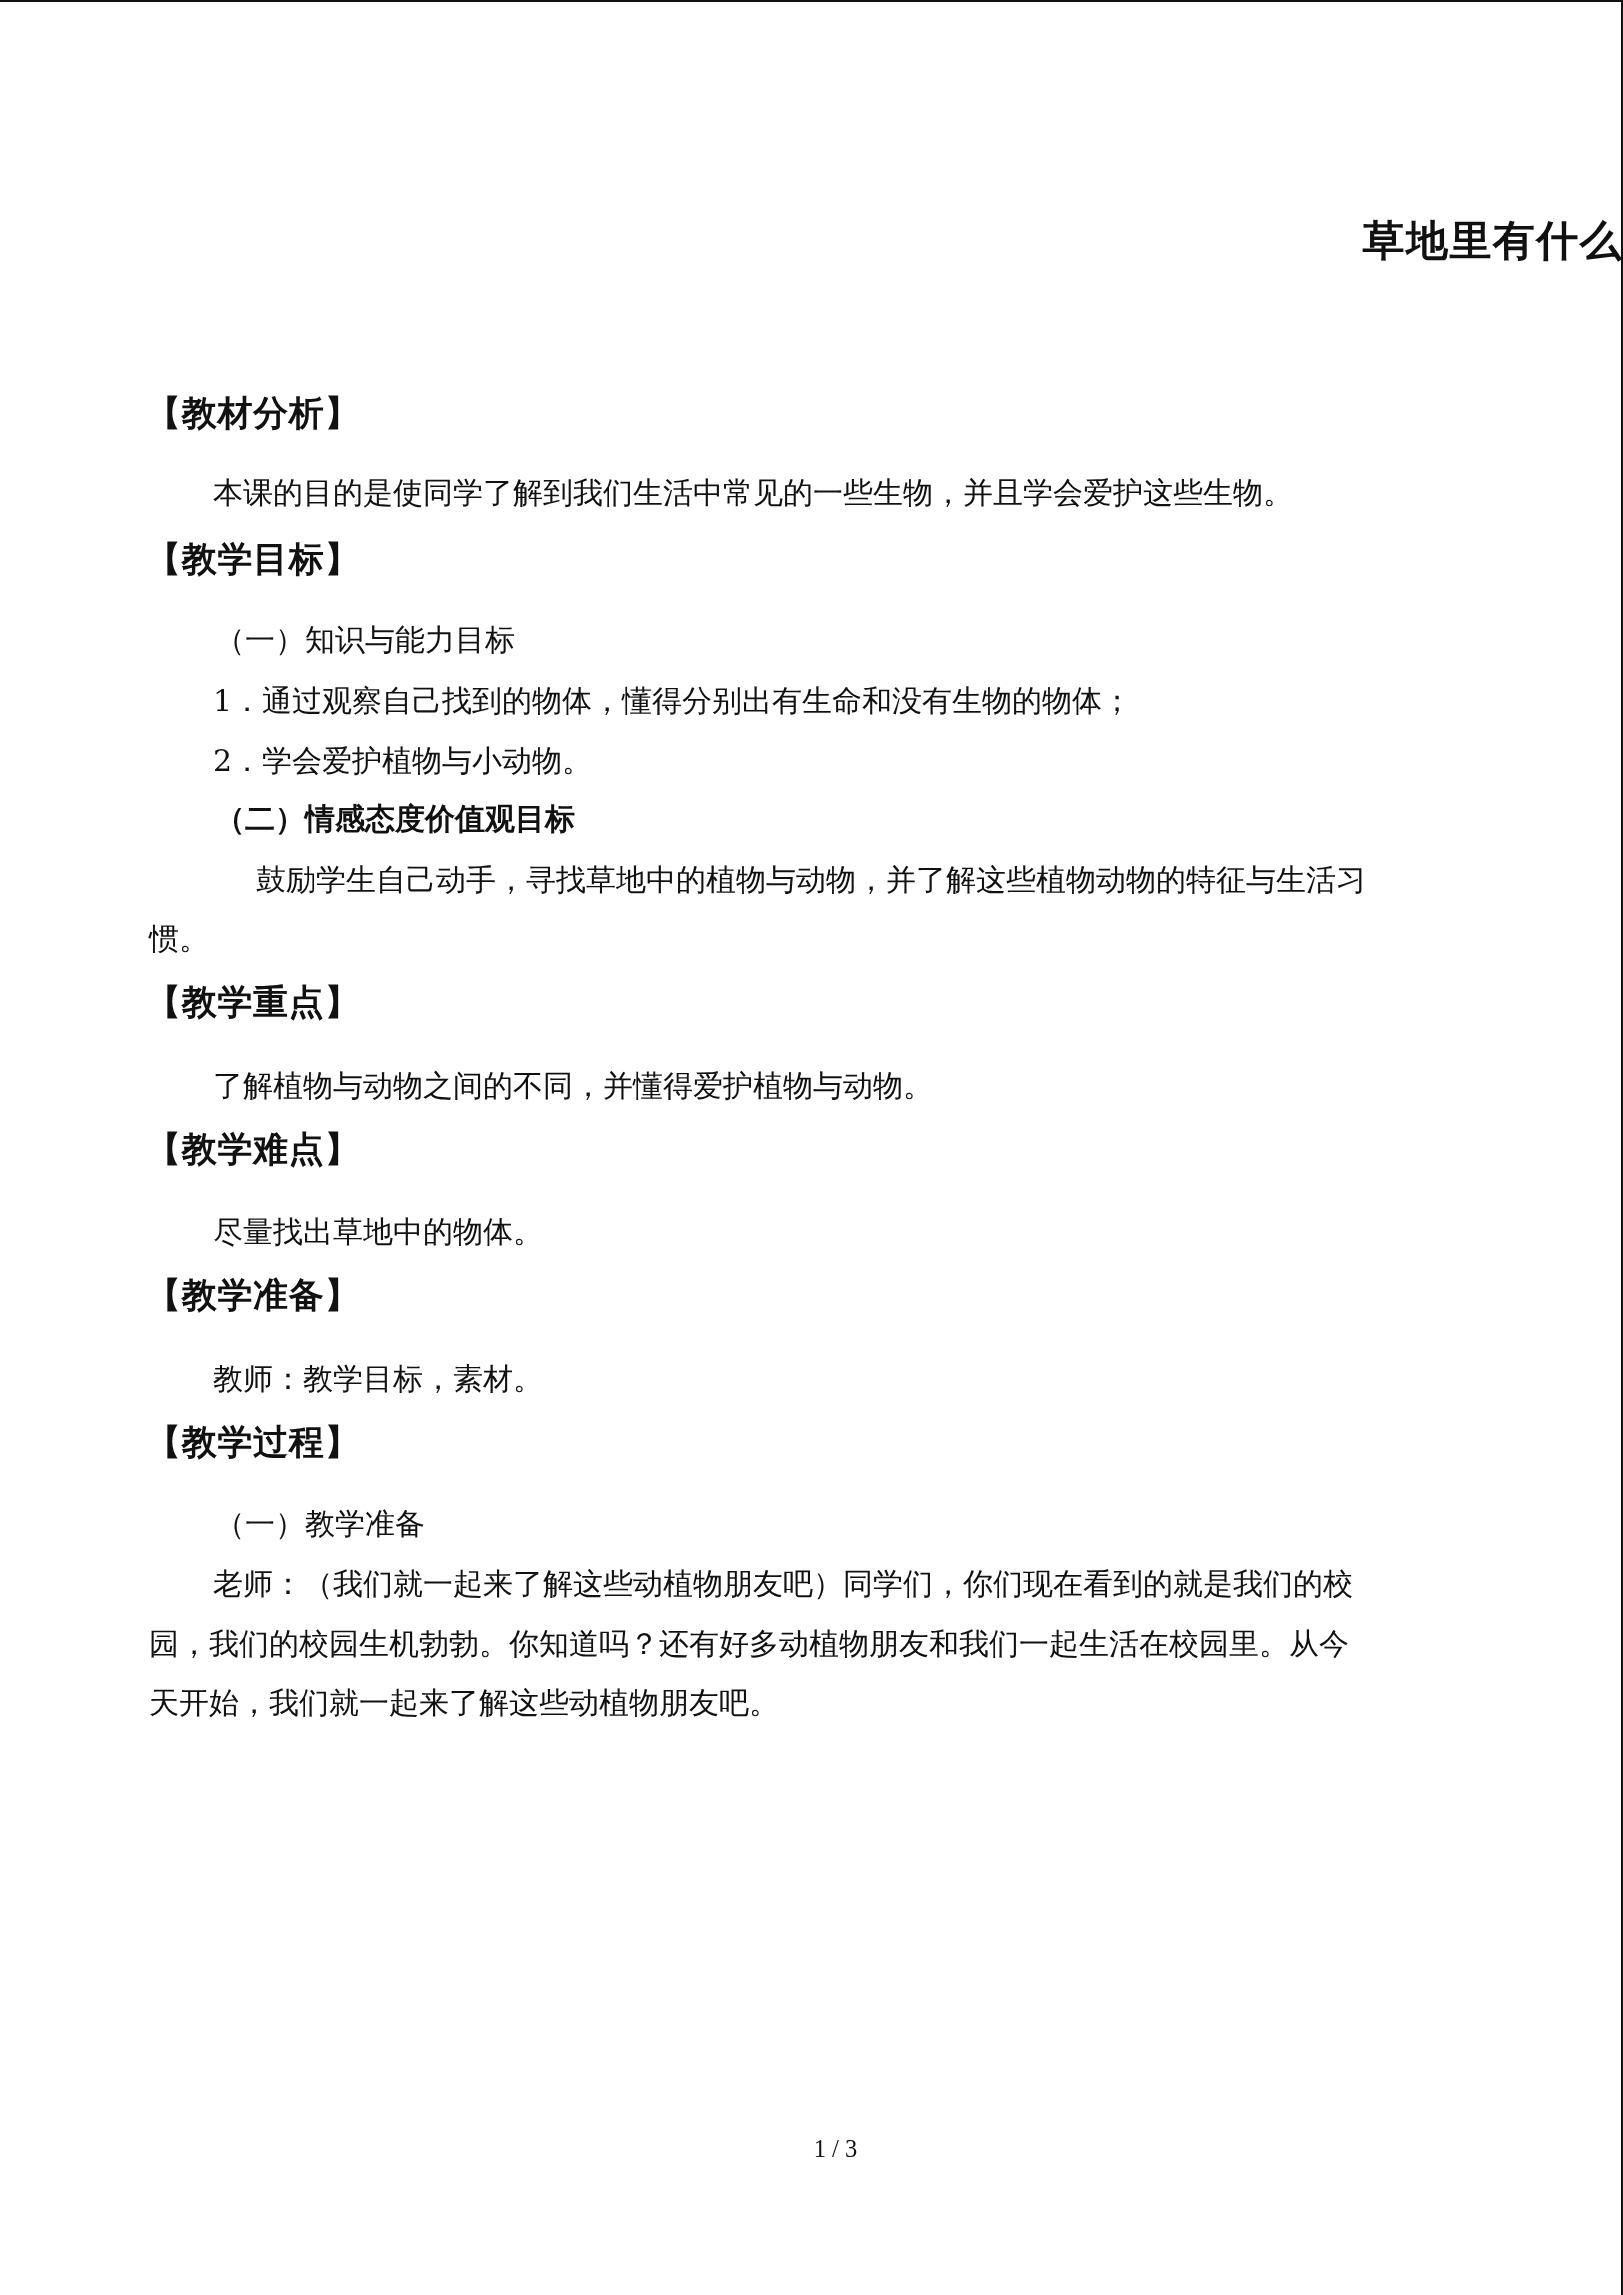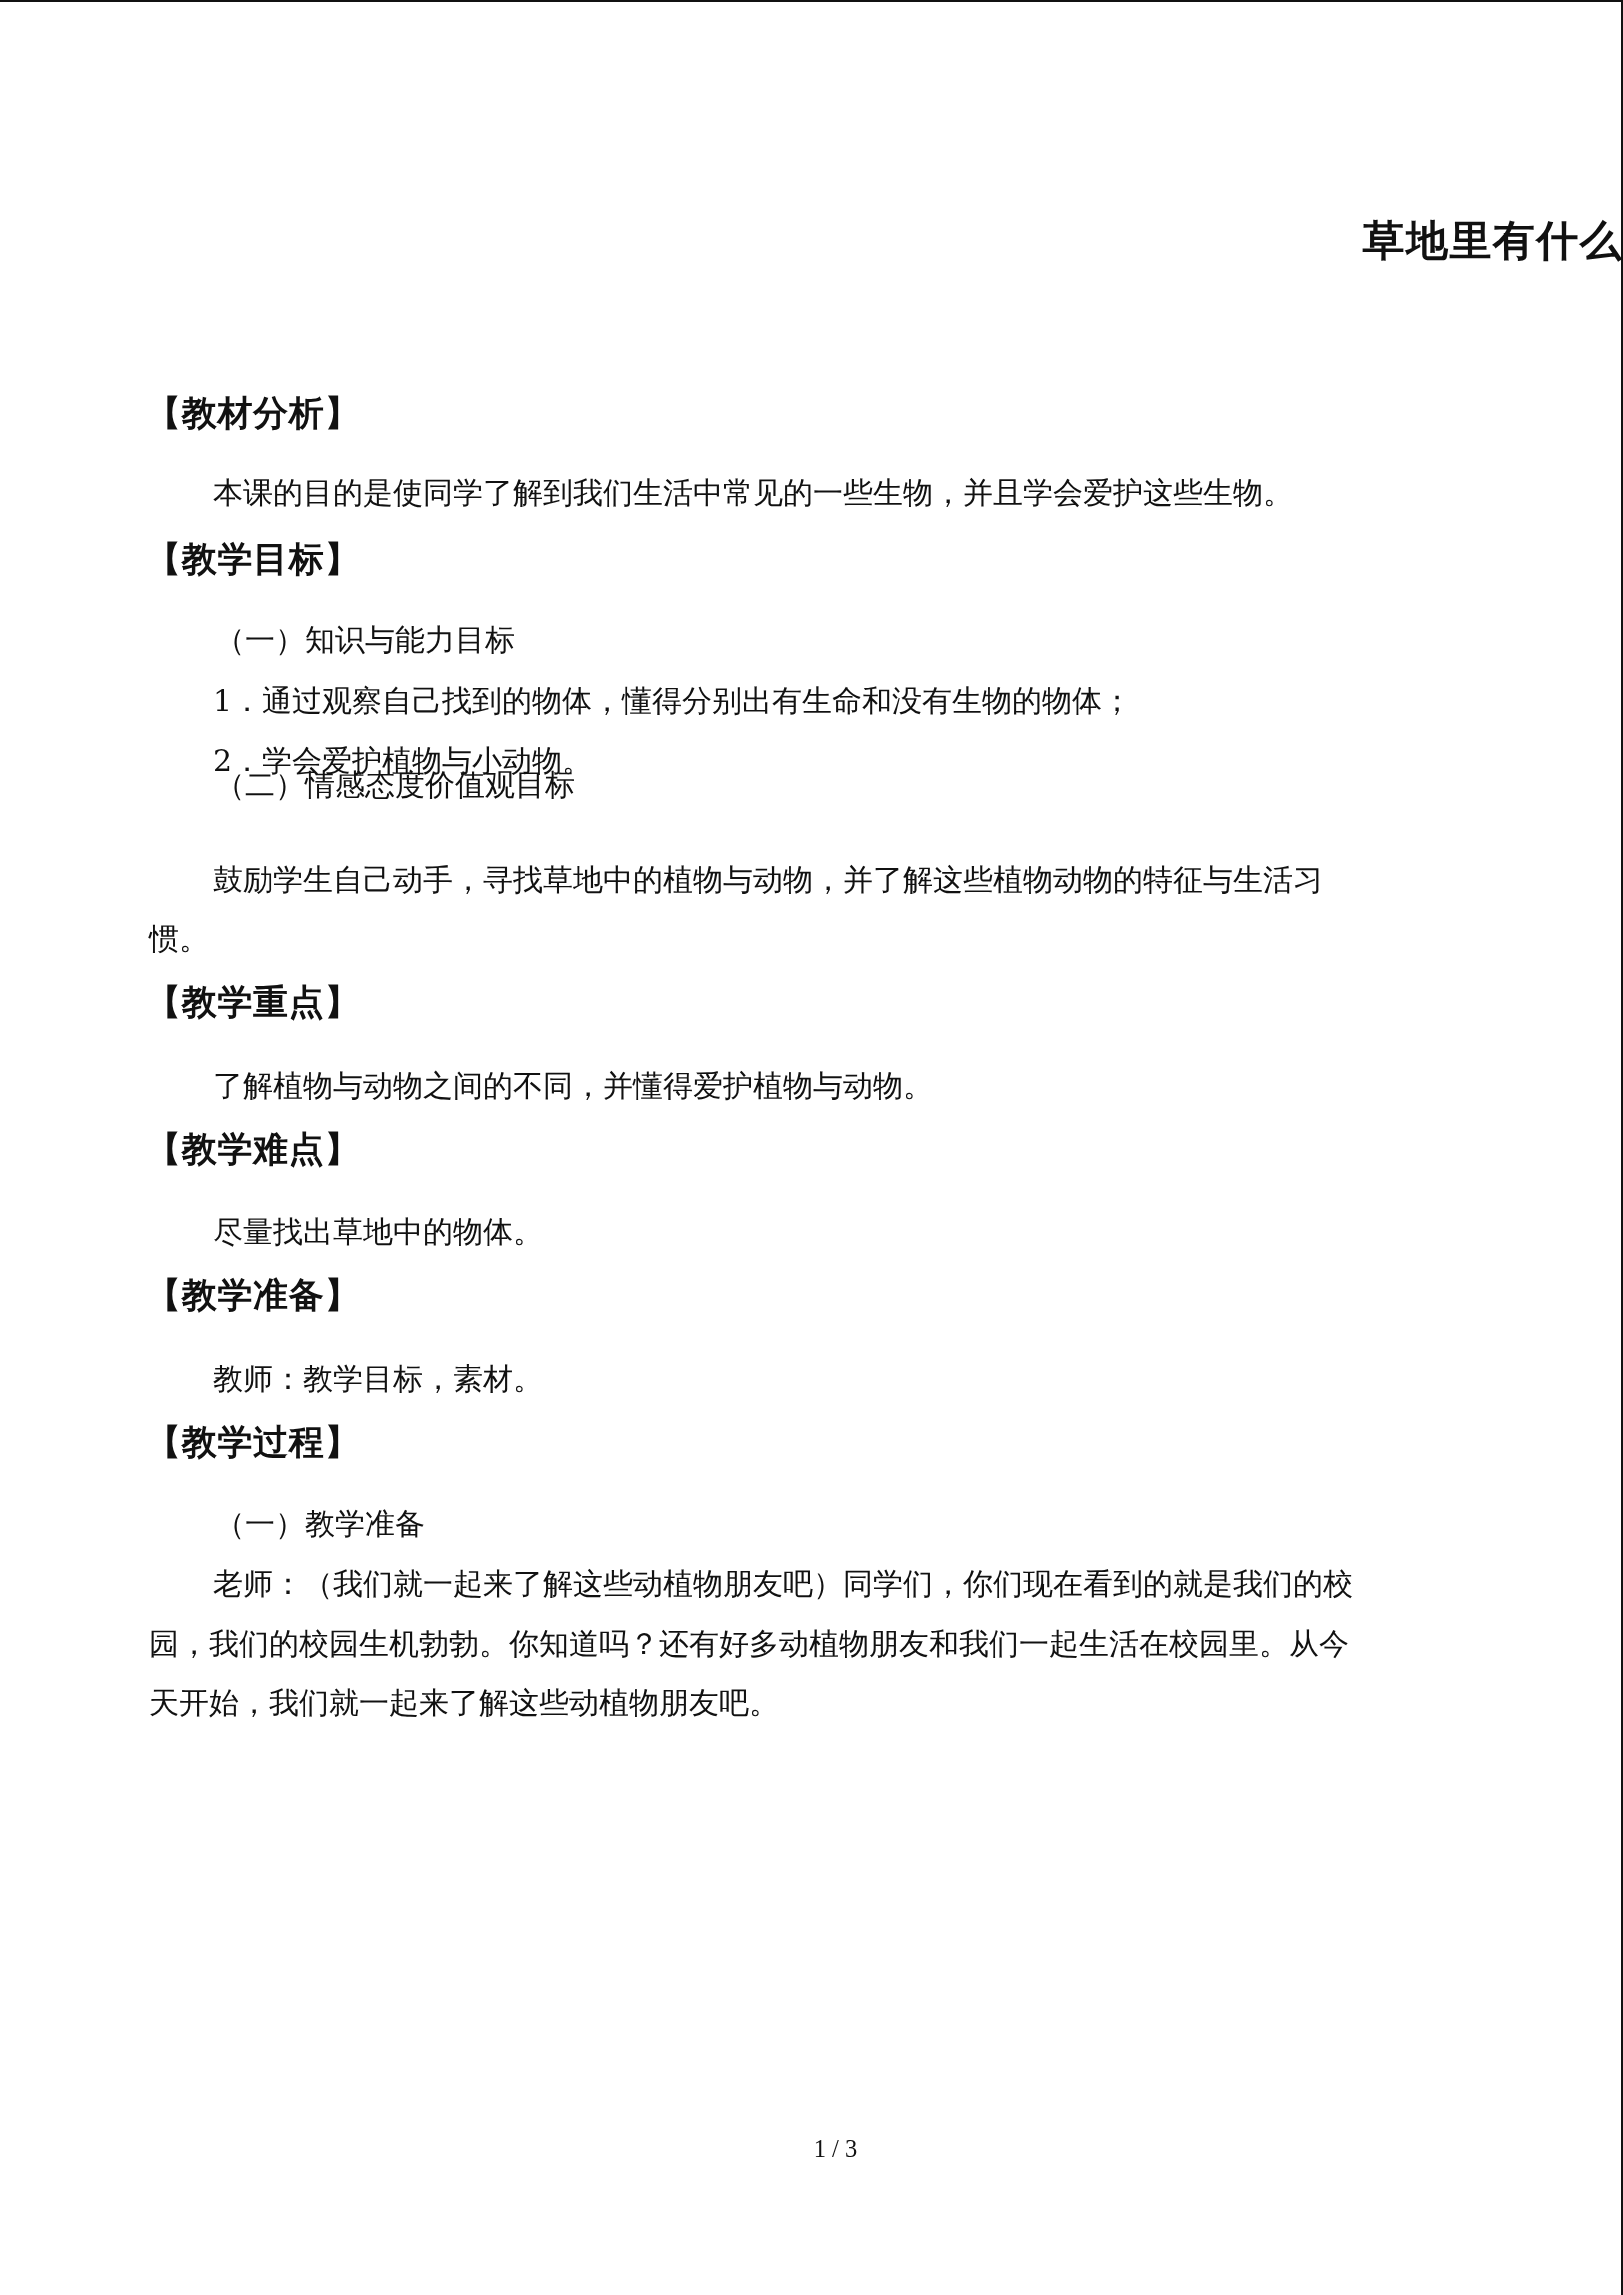--- a/index.html
+++ b/index.html
@@ -48,22 +48,22 @@
 
 <div class="title">草地里有什么</div>
 
 <div class="heading" style="top:389px;">【教材分析】</div>
 <div class="line indent2" style="top:472px;">本课的目的是使同学了解到我们生活中常见的一些生物，并且学会爱护这些生物。</div>
 
 <div class="heading" style="top:535px;">【教学目标】</div>
 <div class="line indent1" style="top:619px;">（一）知识与能力目标</div>
 <div class="line num" style="top:680px;">1．通过观察自己找到的物体，懂得分别出有生命和没有生物的物体；</div>
 <div class="line num" style="top:740px;">2．学会爱护植物与小动物。</div>
-<div class="line indent1" style="top:764px;">（二）情感态度价值观目标</div>
-<div class="line indent2" style="top:859px;">鼓励学生自己动手，寻找草地中的植物与动物，并了解这些植物动物的特征与生活习</div>
+<div class="line indent1" style="top:798px;font-weight:bold;">（二）情感态度价值观目标</div>
+<div class="line indent2" style="top:859px;margin-left:43px;">鼓励学生自己动手，寻找草地中的植物与动物，并了解这些植物动物的特征与生活习</div>
 <div class="line flush" style="top:918px;">惯。</div>
 
 <div class="heading" style="top:978px;">【教学重点】</div>
 <div class="line indent2" style="top:1065px;">了解植物与动物之间的不同，并懂得爱护植物与动物。</div>
 
 <div class="heading" style="top:1125px;">【教学难点】</div>
 <div class="line indent2" style="top:1211px;">尽量找出草地中的物体。</div>
 
 <div class="heading" style="top:1271px;">【教学准备】</div>
 <div class="line indent2" style="top:1358px;">教师：教学目标，素材。</div>

